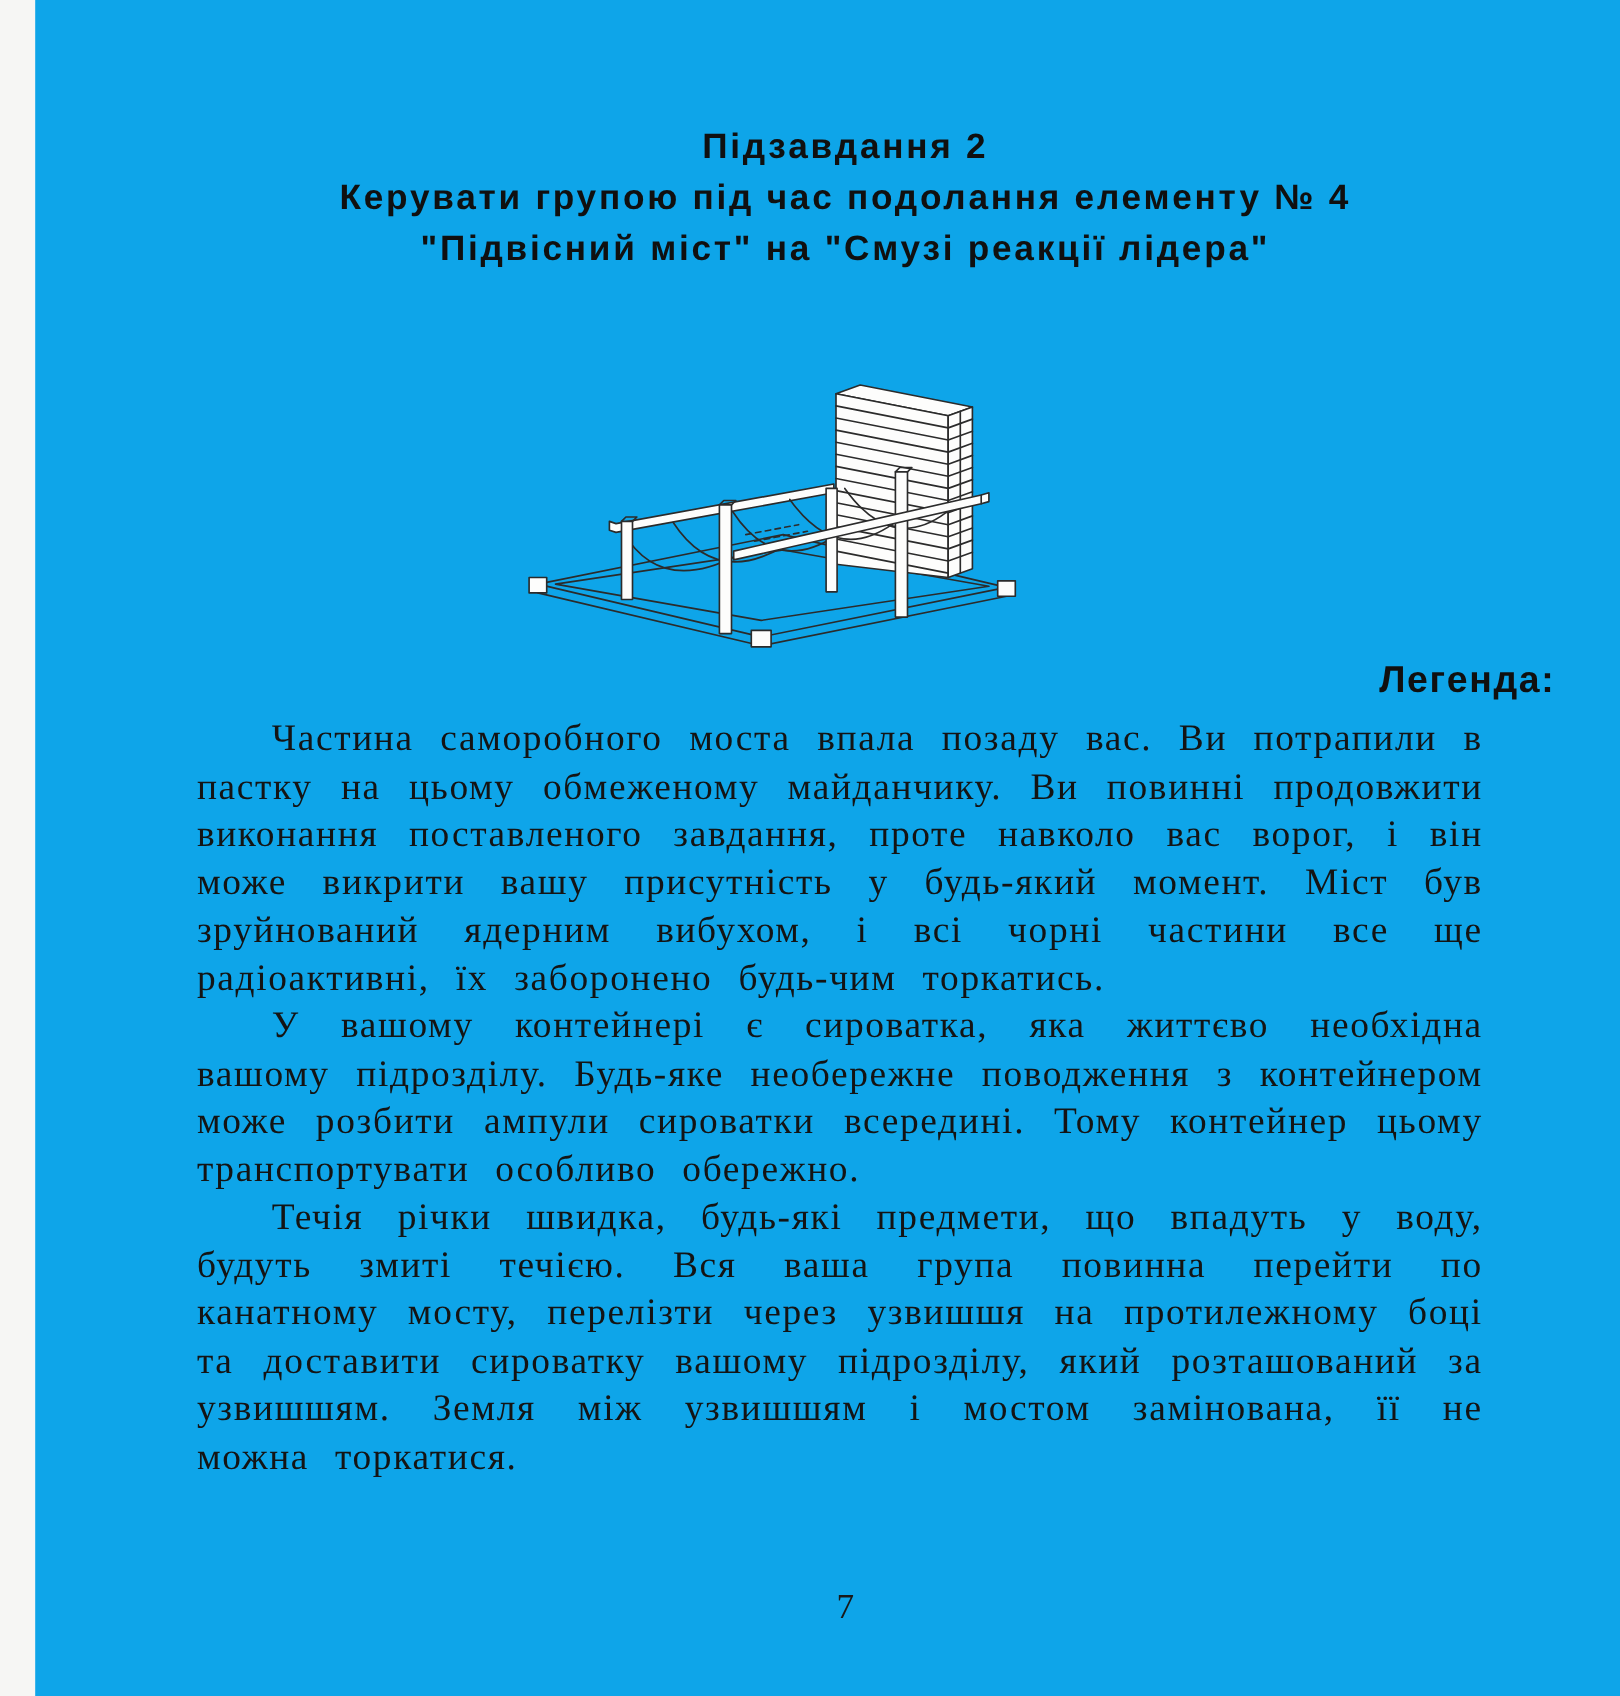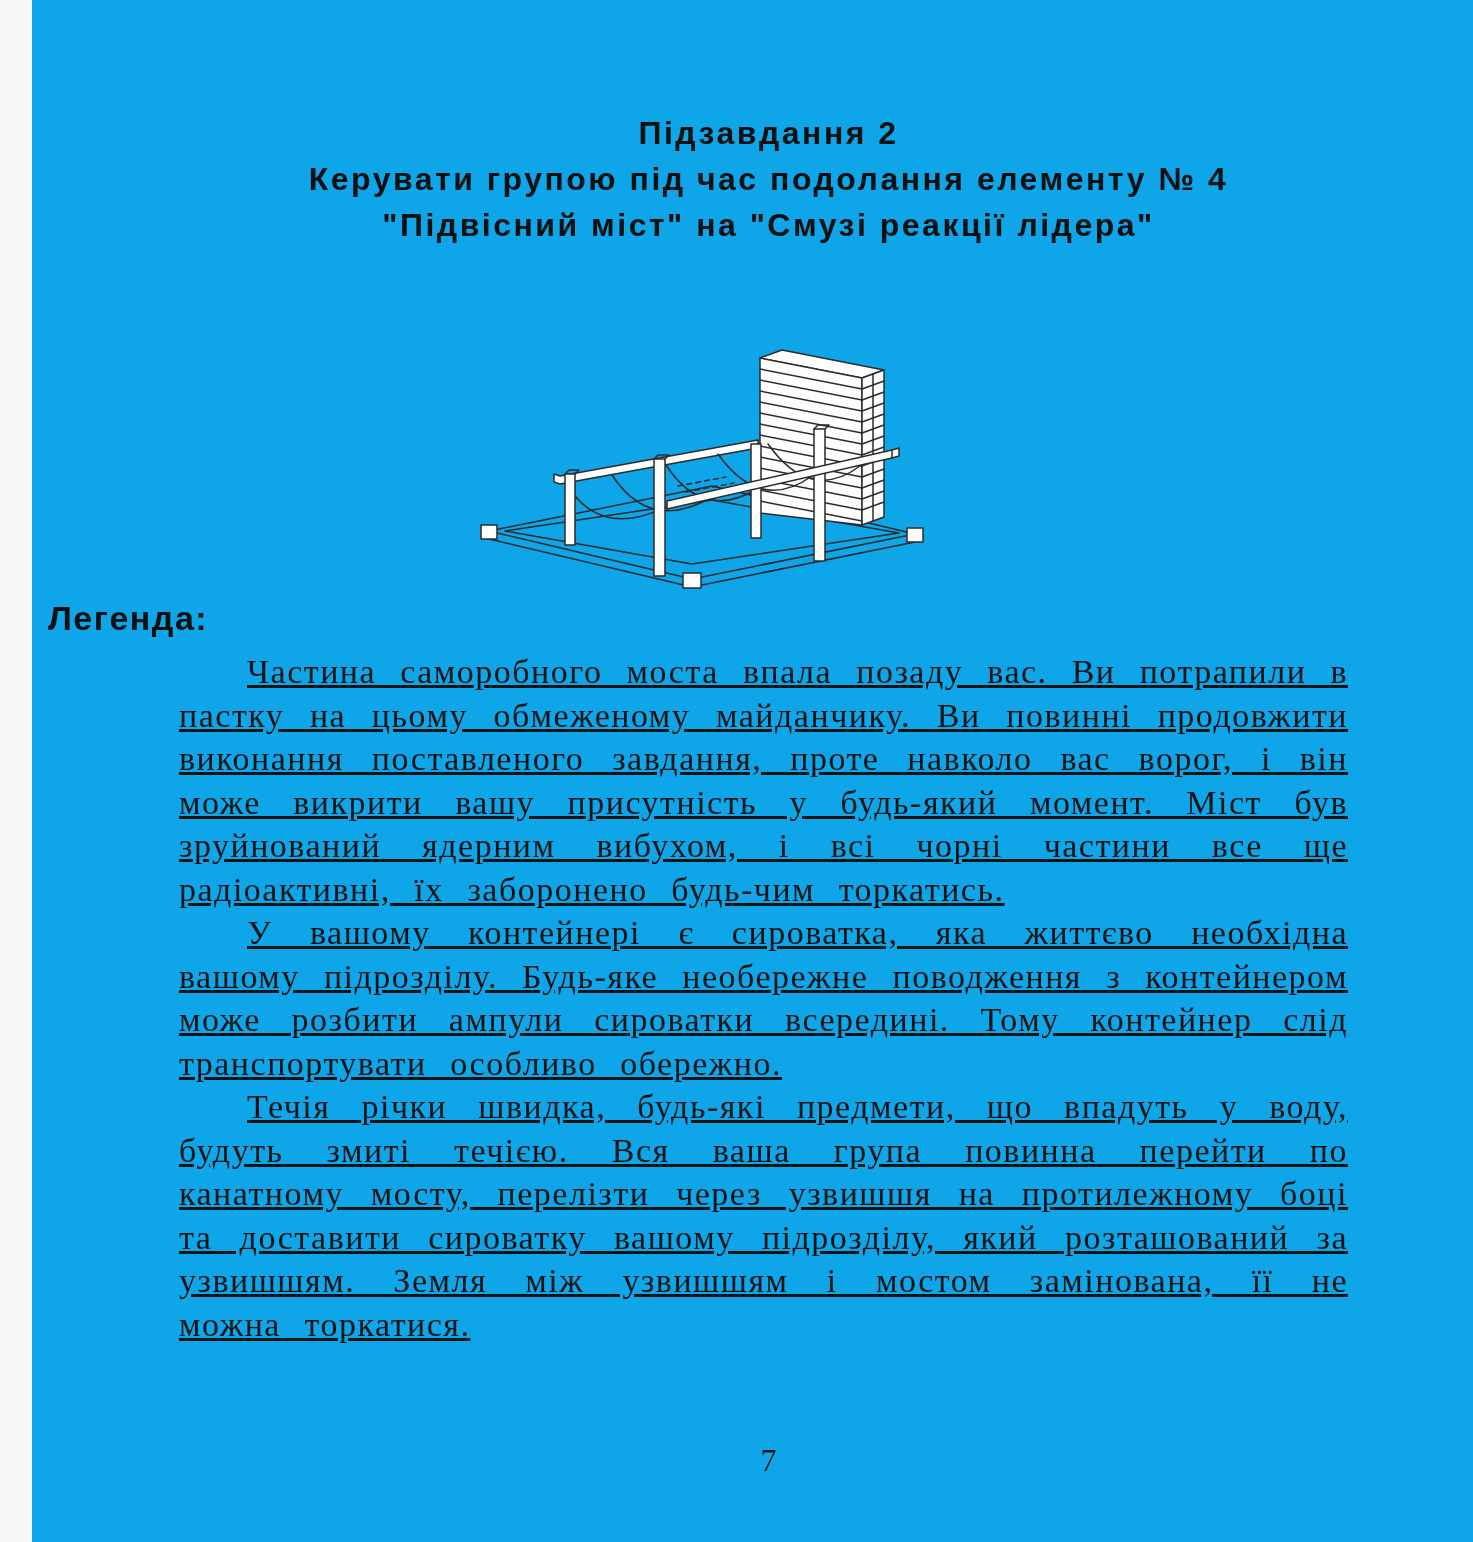--- a/index.html
+++ b/index.html
@@ -30,41 +30,39 @@
   .figure-wrap {
     position: absolute;
     left: 430px; top: 333px;
     width: 470px; height: 272px;
   }
   .figure-wrap svg { width: 100%; height: 100%; display: block; }
   .legend-heading {
     position: absolute;
     top: 599px; left: 0;
     width: 1382px;
-    text-align: left;
+    text-align: right;
     font-family: "Liberation Sans", sans-serif;
     font-weight: bold;
     font-size: 34px;
     letter-spacing: 1.5px;
     color: #101010;
-    padding-left: 16px;
   }
   .text-block {
     position: absolute;
     left: 147px; top: 650px;
     width: 1169px;
     font-family: "Liberation Serif", serif;
     font-size: 34px;
     line-height: 43.5px;
     letter-spacing: 1.5px;
     word-spacing: 0.4em;
     text-align: justify;
     color: #141414;
     hyphens: none;
-    text-decoration: underline;
   }
   .text-block p {
     margin: 0;
     text-indent: 68px;
   }
   .page-number {
     position: absolute;
     top: 1442px; left: 0; right: 0;
     text-align: center;
     font-family: "Liberation Serif", serif;
@@ -123,19 +121,19 @@
 
         <path d="M216,153 L264,144 M224,159 L272,150" stroke-dasharray="5 4"></path>
       </g>
     </svg>
   </div>
 
   <div class="legend-heading">Легенда:</div>
 
   <div class="text-block">
     <p>Частина саморобного моста впала позаду вас. Ви потрапили в пастку на цьому обмеженому майданчику. Ви повинні продовжити виконання поставленого завдання, проте навколо вас ворог, і він може викрити вашу присутність у будь-який момент. Міст був зруйнований ядерним вибухом, і всі чорні частини все ще радіоактивні, їх заборонено будь-чим торкатись.</p>
-    <p>У вашому контейнері є сироватка, яка життєво необхідна вашому підрозділу. Будь-яке необережне поводження з контейнером може розбити ампули сироватки всередині. Тому контейнер слід транспортувати особливо обережно.</p>
+    <p>У вашому контейнері є сироватка, яка життєво необхідна вашому підрозділу. Будь-яке необережне поводження з контейнером може розбити ампули сироватки всередині. Тому контейнер цьому транспортувати особливо обережно.</p>
     <p>Течія річки швидка, будь-які предмети, що впадуть у воду, будуть змиті течією. Вся ваша група повинна перейти по канатному мосту, перелізти через узвишшя на протилежному боці та доставити сироватку вашому підрозділу, який розташований за узвишшям. Земля між узвишшям і мостом замінована, її не можна торкатися.</p>
   </div>
 
   <div class="page-number">7</div>
 
 </div>
 
 </body></html>

